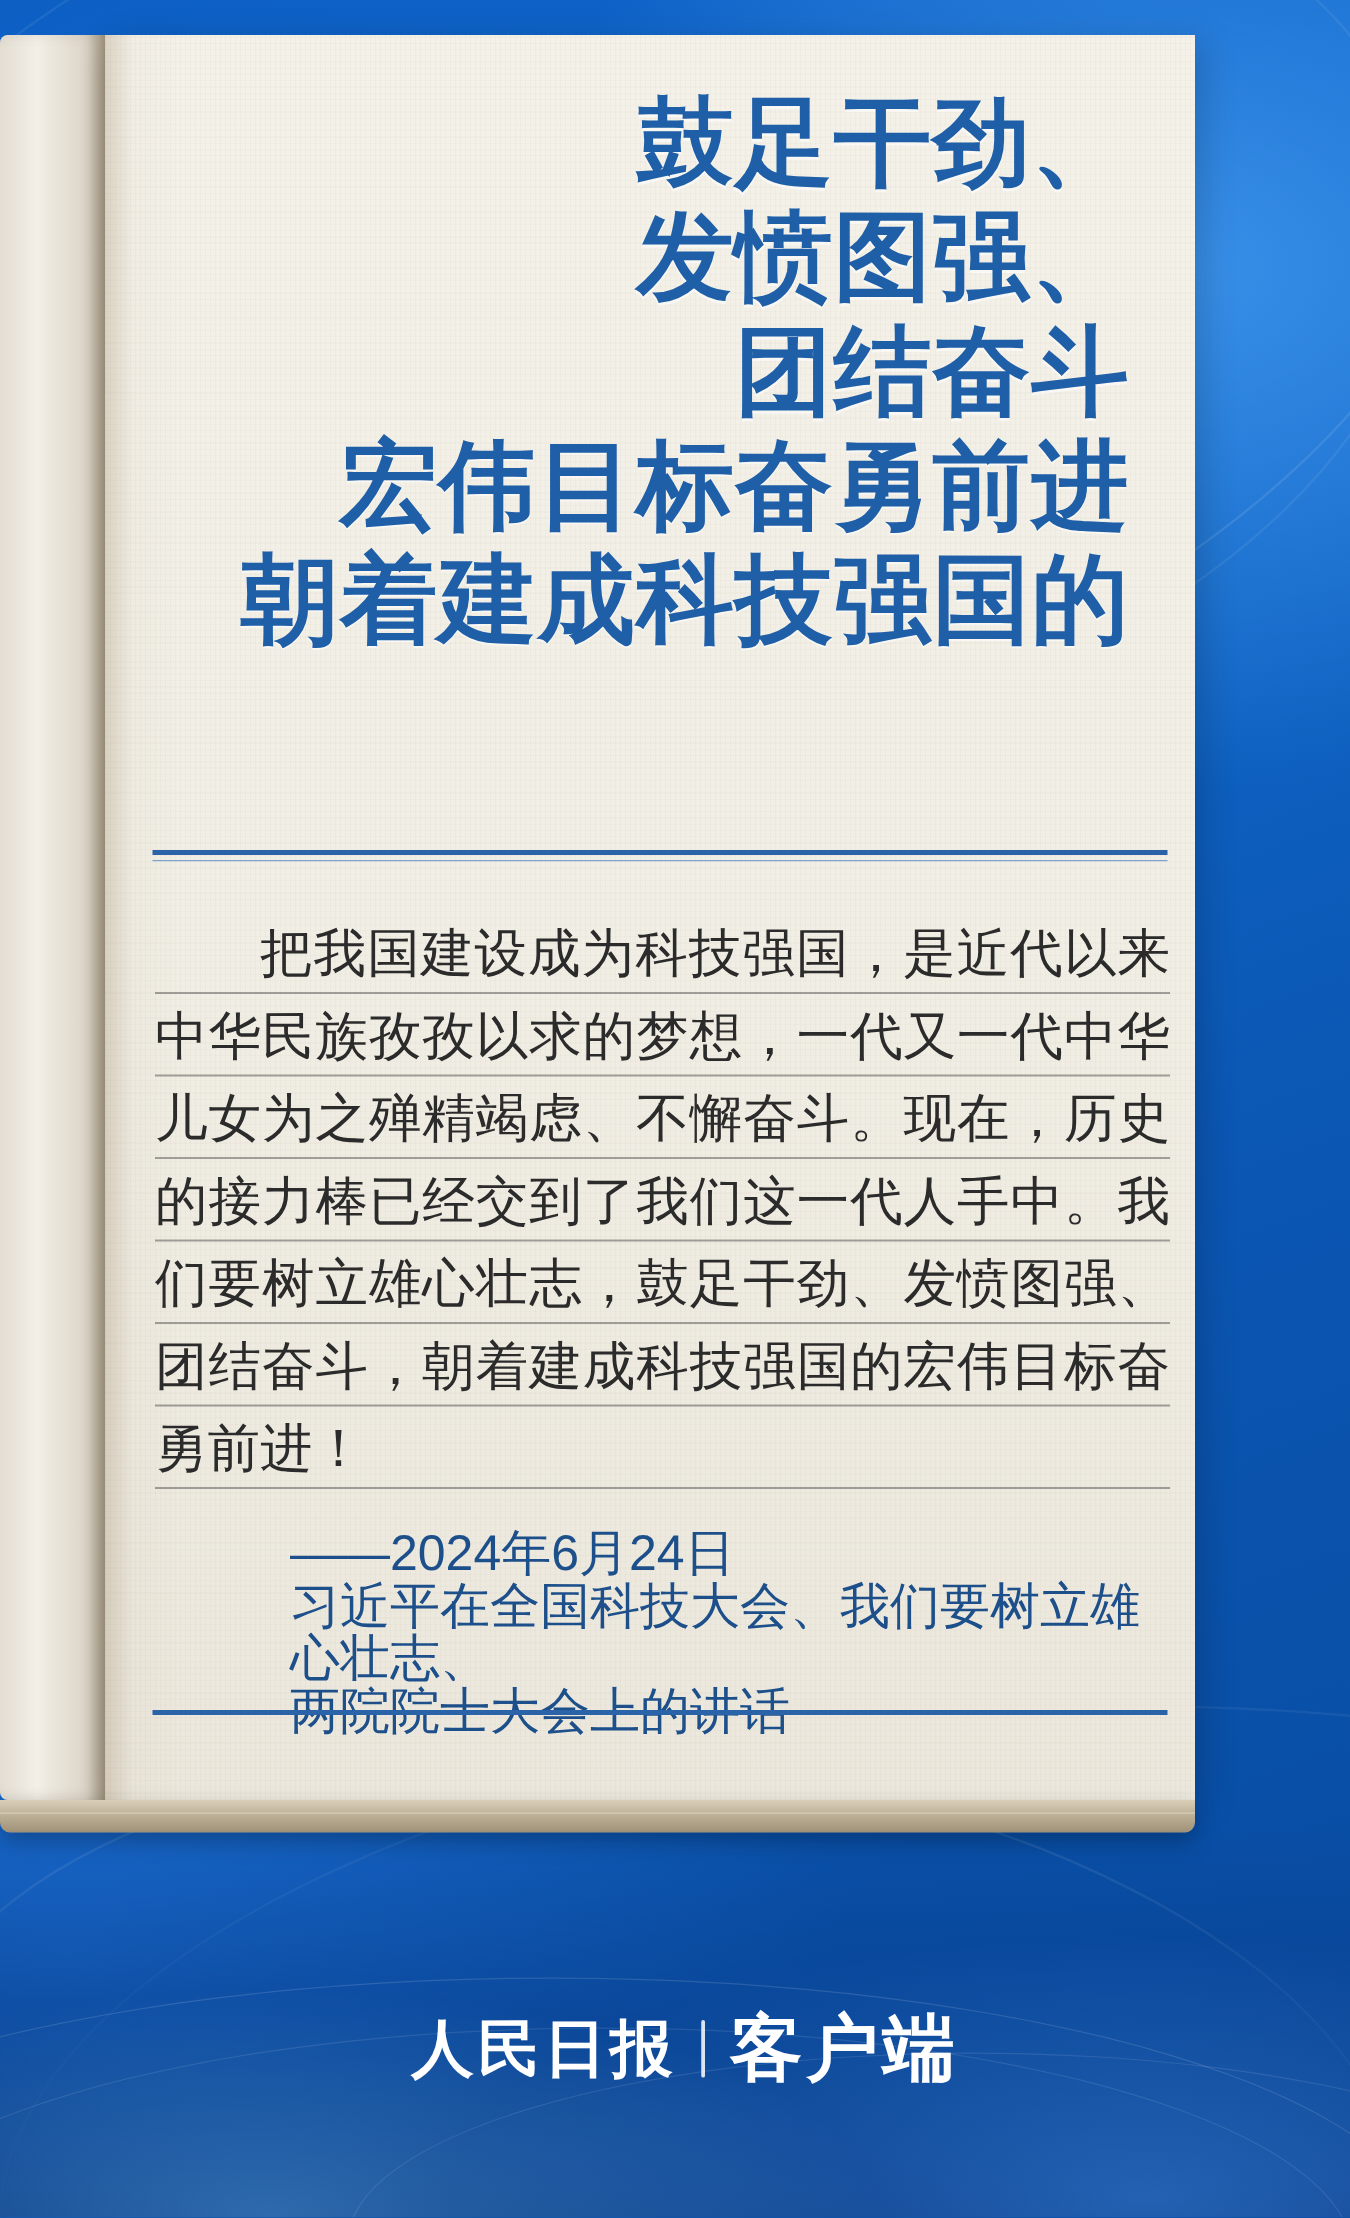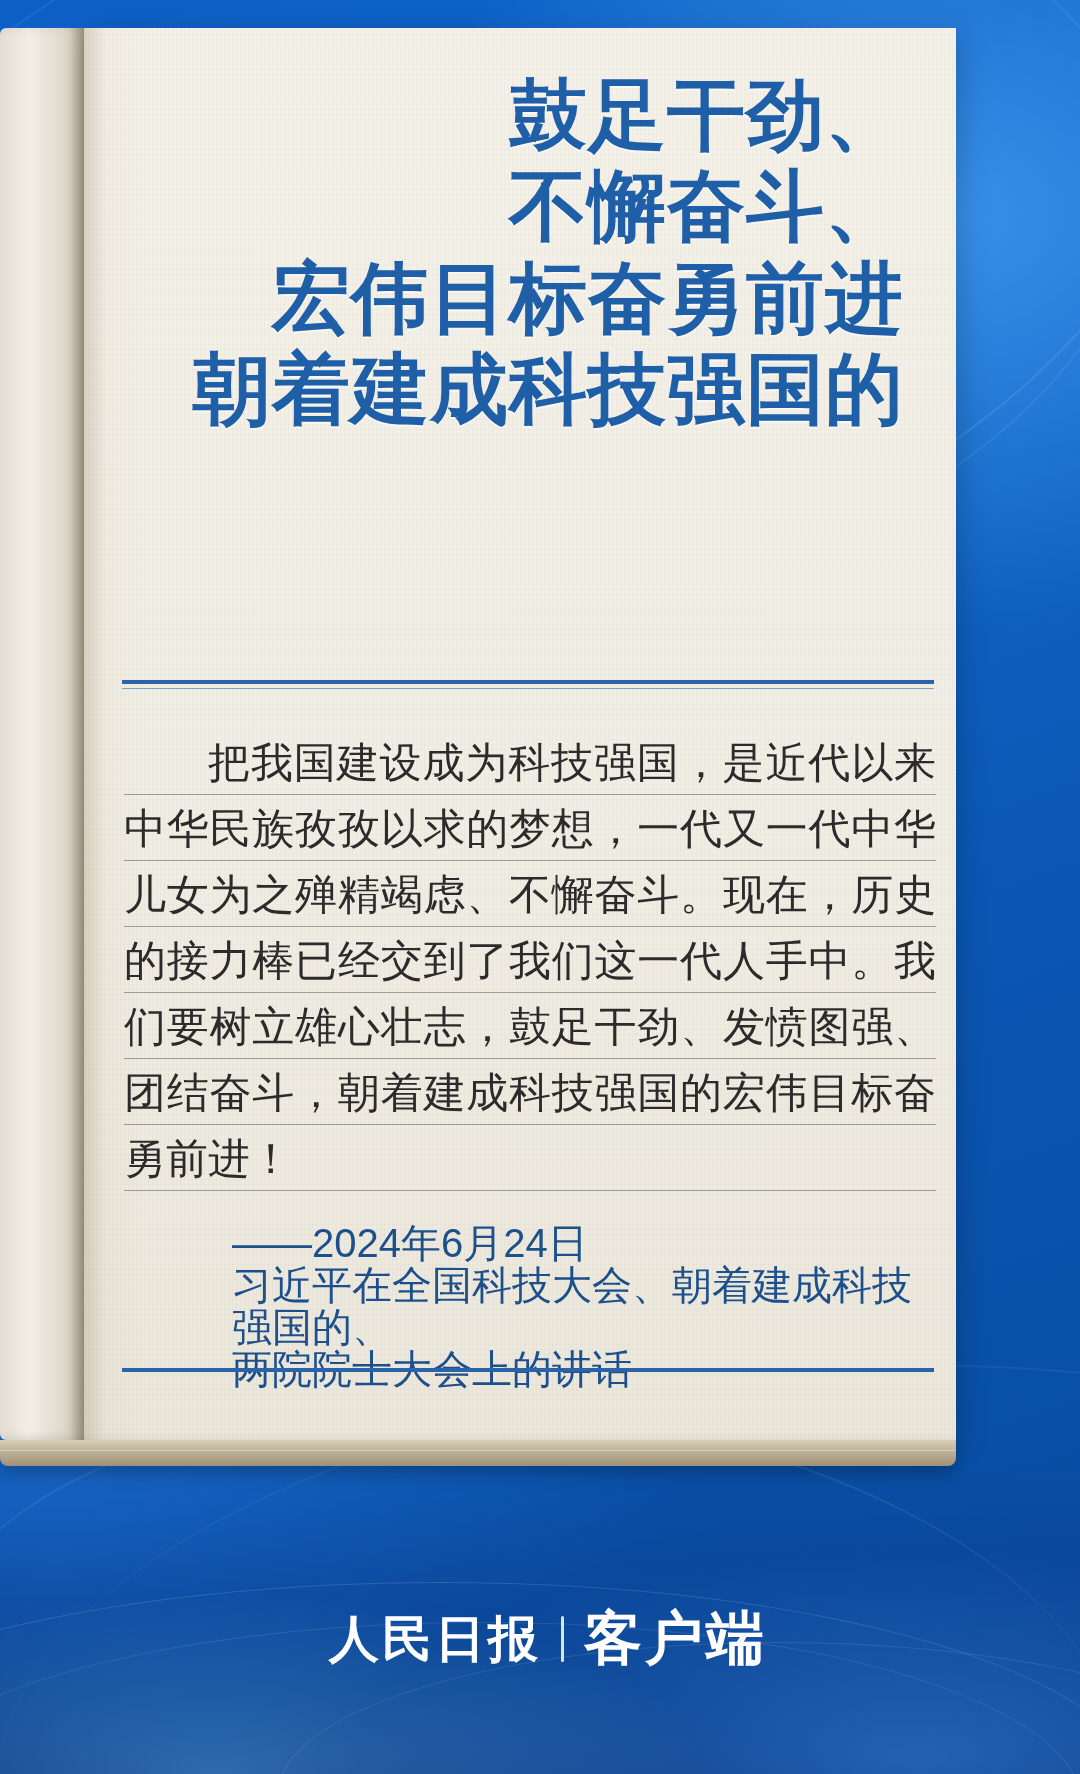--- a/index.html
+++ b/index.html
@@ -247,32 +247,33 @@
   <div class="book">
     <div class="page-left"></div>
     <div class="page-main"></div>
   </div>
   <div class="book-bottom"></div>
 
   <div class="content">
 
     <div class="headline">
       <div class="l1">鼓足干劲、</div>
-      <div class="l2">不懈奋斗、</div>
+      <div class="l2">发愤图强、</div>
+      <div class="l3">团结奋斗</div>
       <div class="big">宏伟目标奋勇前进</div>
       <div class="big">朝着建成科技强国的</div>
     </div>
 
     <div class="rule"></div>
 
     <div class="body-text">把我国建设成为科技强国，是近代以来中华民族孜孜以求的梦想，一代又一代中华儿女为之殚精竭虑、不懈奋斗。现在，历史的接力棒已经交到了我们这一代人手中。我们要树立雄心壮志，鼓足干劲、发愤图强、团结奋斗，朝着建成科技强国的宏伟目标奋勇前进！</div>
 
     <div class="attribution">
       <div>——2024年6月24日</div>
-      <div>习近平在全国科技大会、朝着建成科技强国的、</div>
+      <div>习近平在全国科技大会、我们要树立雄心壮志、</div>
       <div>两院院士大会上的讲话</div>
     </div>
 
     <div class="bottom-rule"></div>
   </div>
 
   <div class="footer">
     <div class="footer-wave"></div>
     <div class="wline w1"></div>
     <div class="wline w2"></div>

